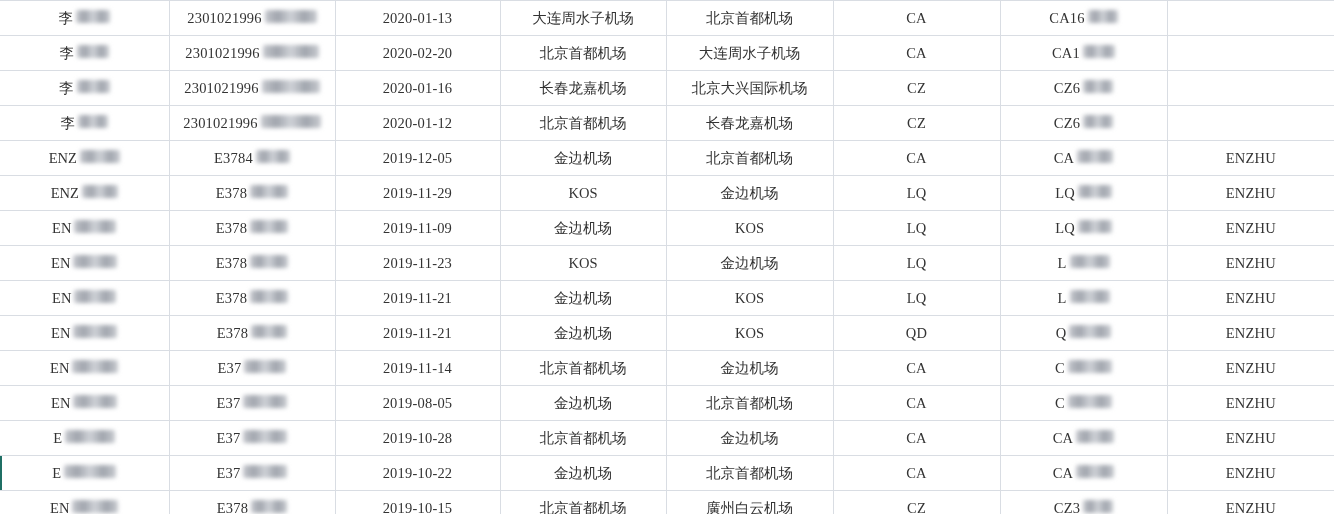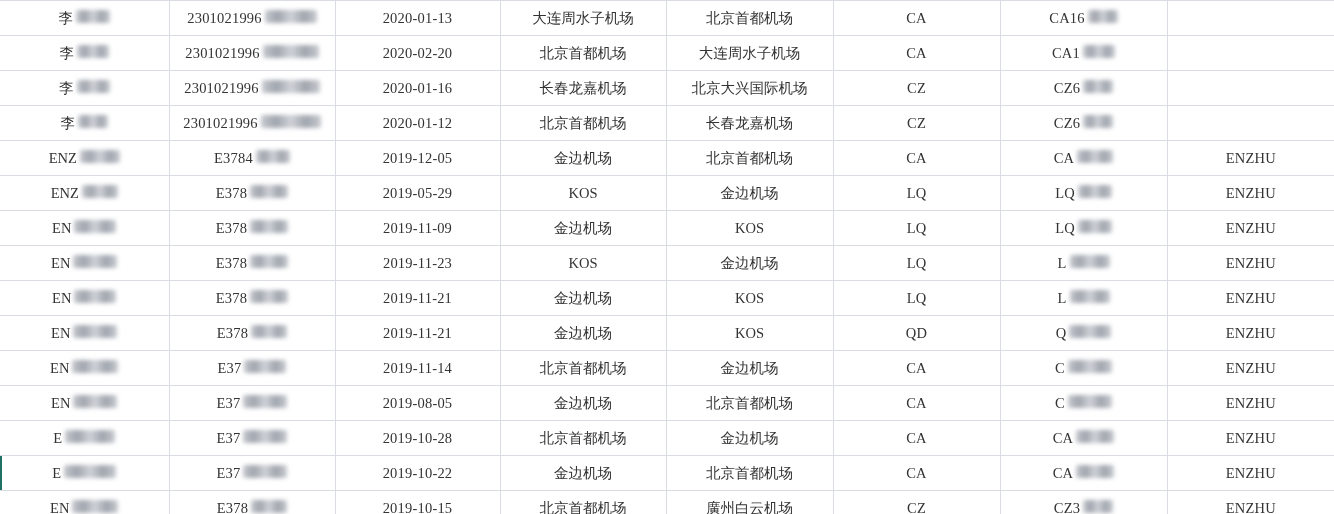--- a/index.html
+++ b/index.html
@@ -255,21 +255,21 @@
         <tr>
           <td><span class="cellbox">
               <span class="txt">ENZ</span>
               <span class="redact" style="width: 36px;"></span>
             </span></td>
           <td><span class="cellbox">
               <span class="txt mono">E378</span>
               <span class="redact" style="width: 38px;"></span>
             </span></td>
           <td><span class="cellbox">
-              <span class="txt mono">2019-05-29</span>
+              <span class="txt mono">2019-11-29</span>
             </span></td>
           <td><span class="cellbox">
               <span class="txt">KOS</span>
             </span></td>
           <td><span class="cellbox">
               <span class="txt">金边机场</span>
             </span></td>
           <td><span class="cellbox">
               <span class="txt mono">LQ</span>
             </span></td>

